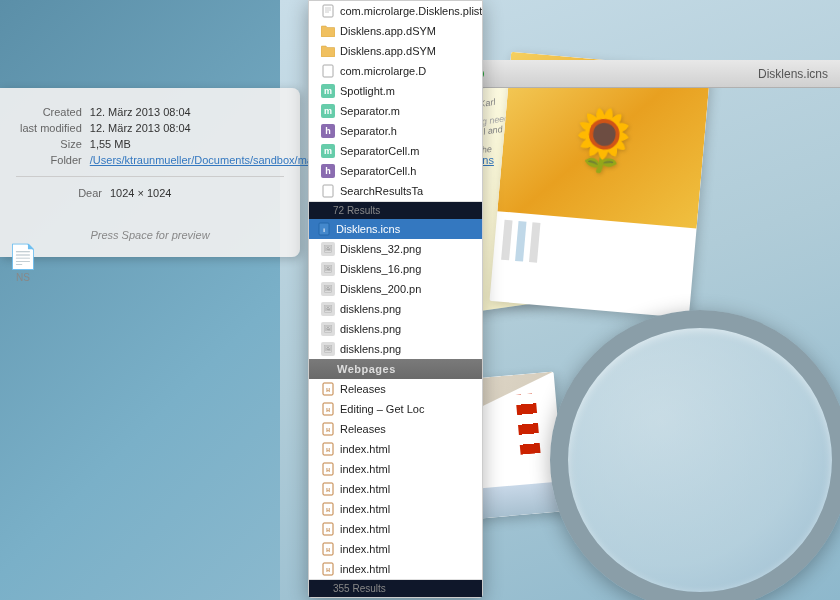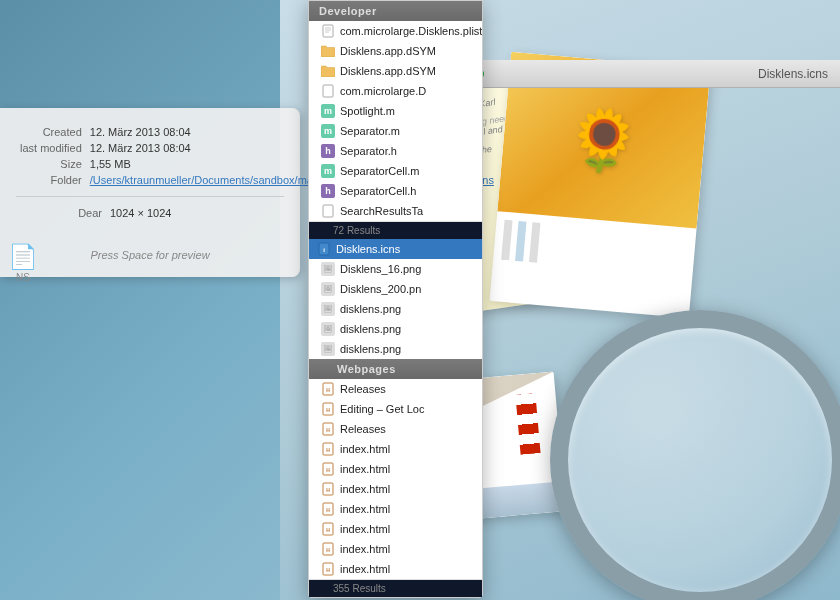--- a/index.html
+++ b/index.html
@@ -140,21 +140,21 @@
     .titlebar-title {
       font-size: 12px;
       color: #555;
       font-weight: 500;
     }
 
     
     .info-panel {
       position: absolute;
       left: 0;
-      top: 108px;
+      top: 88px;
       width: 300px;
       background: rgba(240, 240, 240, 0.92);
       border-radius: 0 8px 8px 0;
       padding: 16px;
       box-shadow: 2px 2px 10px rgba(0,0,0,0.2);
     }
 
     .info-table {
       font-size: 11px;
       color: #333;
@@ -387,21 +387,20 @@
   <div class="press-space">Press Space for preview</div>
 </div>
 
 <div class="top-file-icon">
   <span style="font-size:24px;">📄</span>
   <span style="font-size:10px; color:#888; display:block; text-align:center;">NS</span>
 </div>
 
 <div class="dropdown-panel">
 
-  <div class="section-header">Developer</div>
   <ul class="file-list">
 
     <li class="file-item">
       <div class="file-icon">
         <svg width="12" height="14" viewBox="0 0 12 14">
             <rect x="1" y="1" width="10" height="12" rx="1" fill="white" stroke="#aaa" stroke-width="1"></rect>
             <line x1="3" y1="4" x2="9" y2="4" stroke="#ccc" stroke-width="1"></line>
             <line x1="3" y1="6" x2="9" y2="6" stroke="#ccc" stroke-width="1"></line>
             <line x1="3" y1="8" x2="7" y2="8" stroke="#ccc" stroke-width="1"></line>
           </svg>
@@ -483,54 +482,62 @@
     <span>Disklens.icns</span>
   </li>
 
   <ul class="file-list">
     <li class="file-item">
       <div class="file-icon">
         <div class="icon-png">
             <span style="font-size:7px;color:#888;">🖼</span>
           </div>
       </div>
-      <span>Disklens_16.png</span>
+      <span>Disklens_32.png</span>
     </li>
     <li class="file-item">
       <div class="file-icon">
         <div class="icon-png">
             <span style="font-size:7px;color:#888;">🖼</span>
           </div>
       </div>
-      <span>Disklens_200.pn</span>
+      <span>Disklens_16.png</span>
     </li>
     <li class="file-item">
       <div class="file-icon">
         <div class="icon-png">
             <span style="font-size:7px;color:#888;">🖼</span>
           </div>
       </div>
-      <span>disklens.png</span>
+      <span>Disklens_200.pn</span>
     </li>
     <li class="file-item">
       <div class="file-icon">
         <div class="icon-png">
             <span style="font-size:7px;color:#888;">🖼</span>
           </div>
       </div>
       <span>disklens.png</span>
     </li>
     <li class="file-item">
       <div class="file-icon">
         <div class="icon-png">
             <span style="font-size:7px;color:#888;">🖼</span>
           </div>
       </div>
       <span>disklens.png</span>
     </li>
+    <li class="file-item">
+      <div class="file-icon">
+        <div class="icon-png">
+            <span style="font-size:7px;color:#888;">🖼</span>
+          </div>
+      </div>
+      <span>disklens.png</span>
+    </li>
   </ul>
 
   <div class="webpages-section">Webpages</div>
   <ul class="file-list">
     <li class="file-item">
       <div class="file-icon">
         <svg width="12" height="14" viewBox="0 0 12 14">
             <rect x="1" y="1" width="10" height="12" rx="1" fill="white" stroke="#c08040" stroke-width="1"></rect>
             <text x="6" y="10" text-anchor="middle" fill="#c08040" font-size="5" font-weight="bold">H</text>
           </svg>

